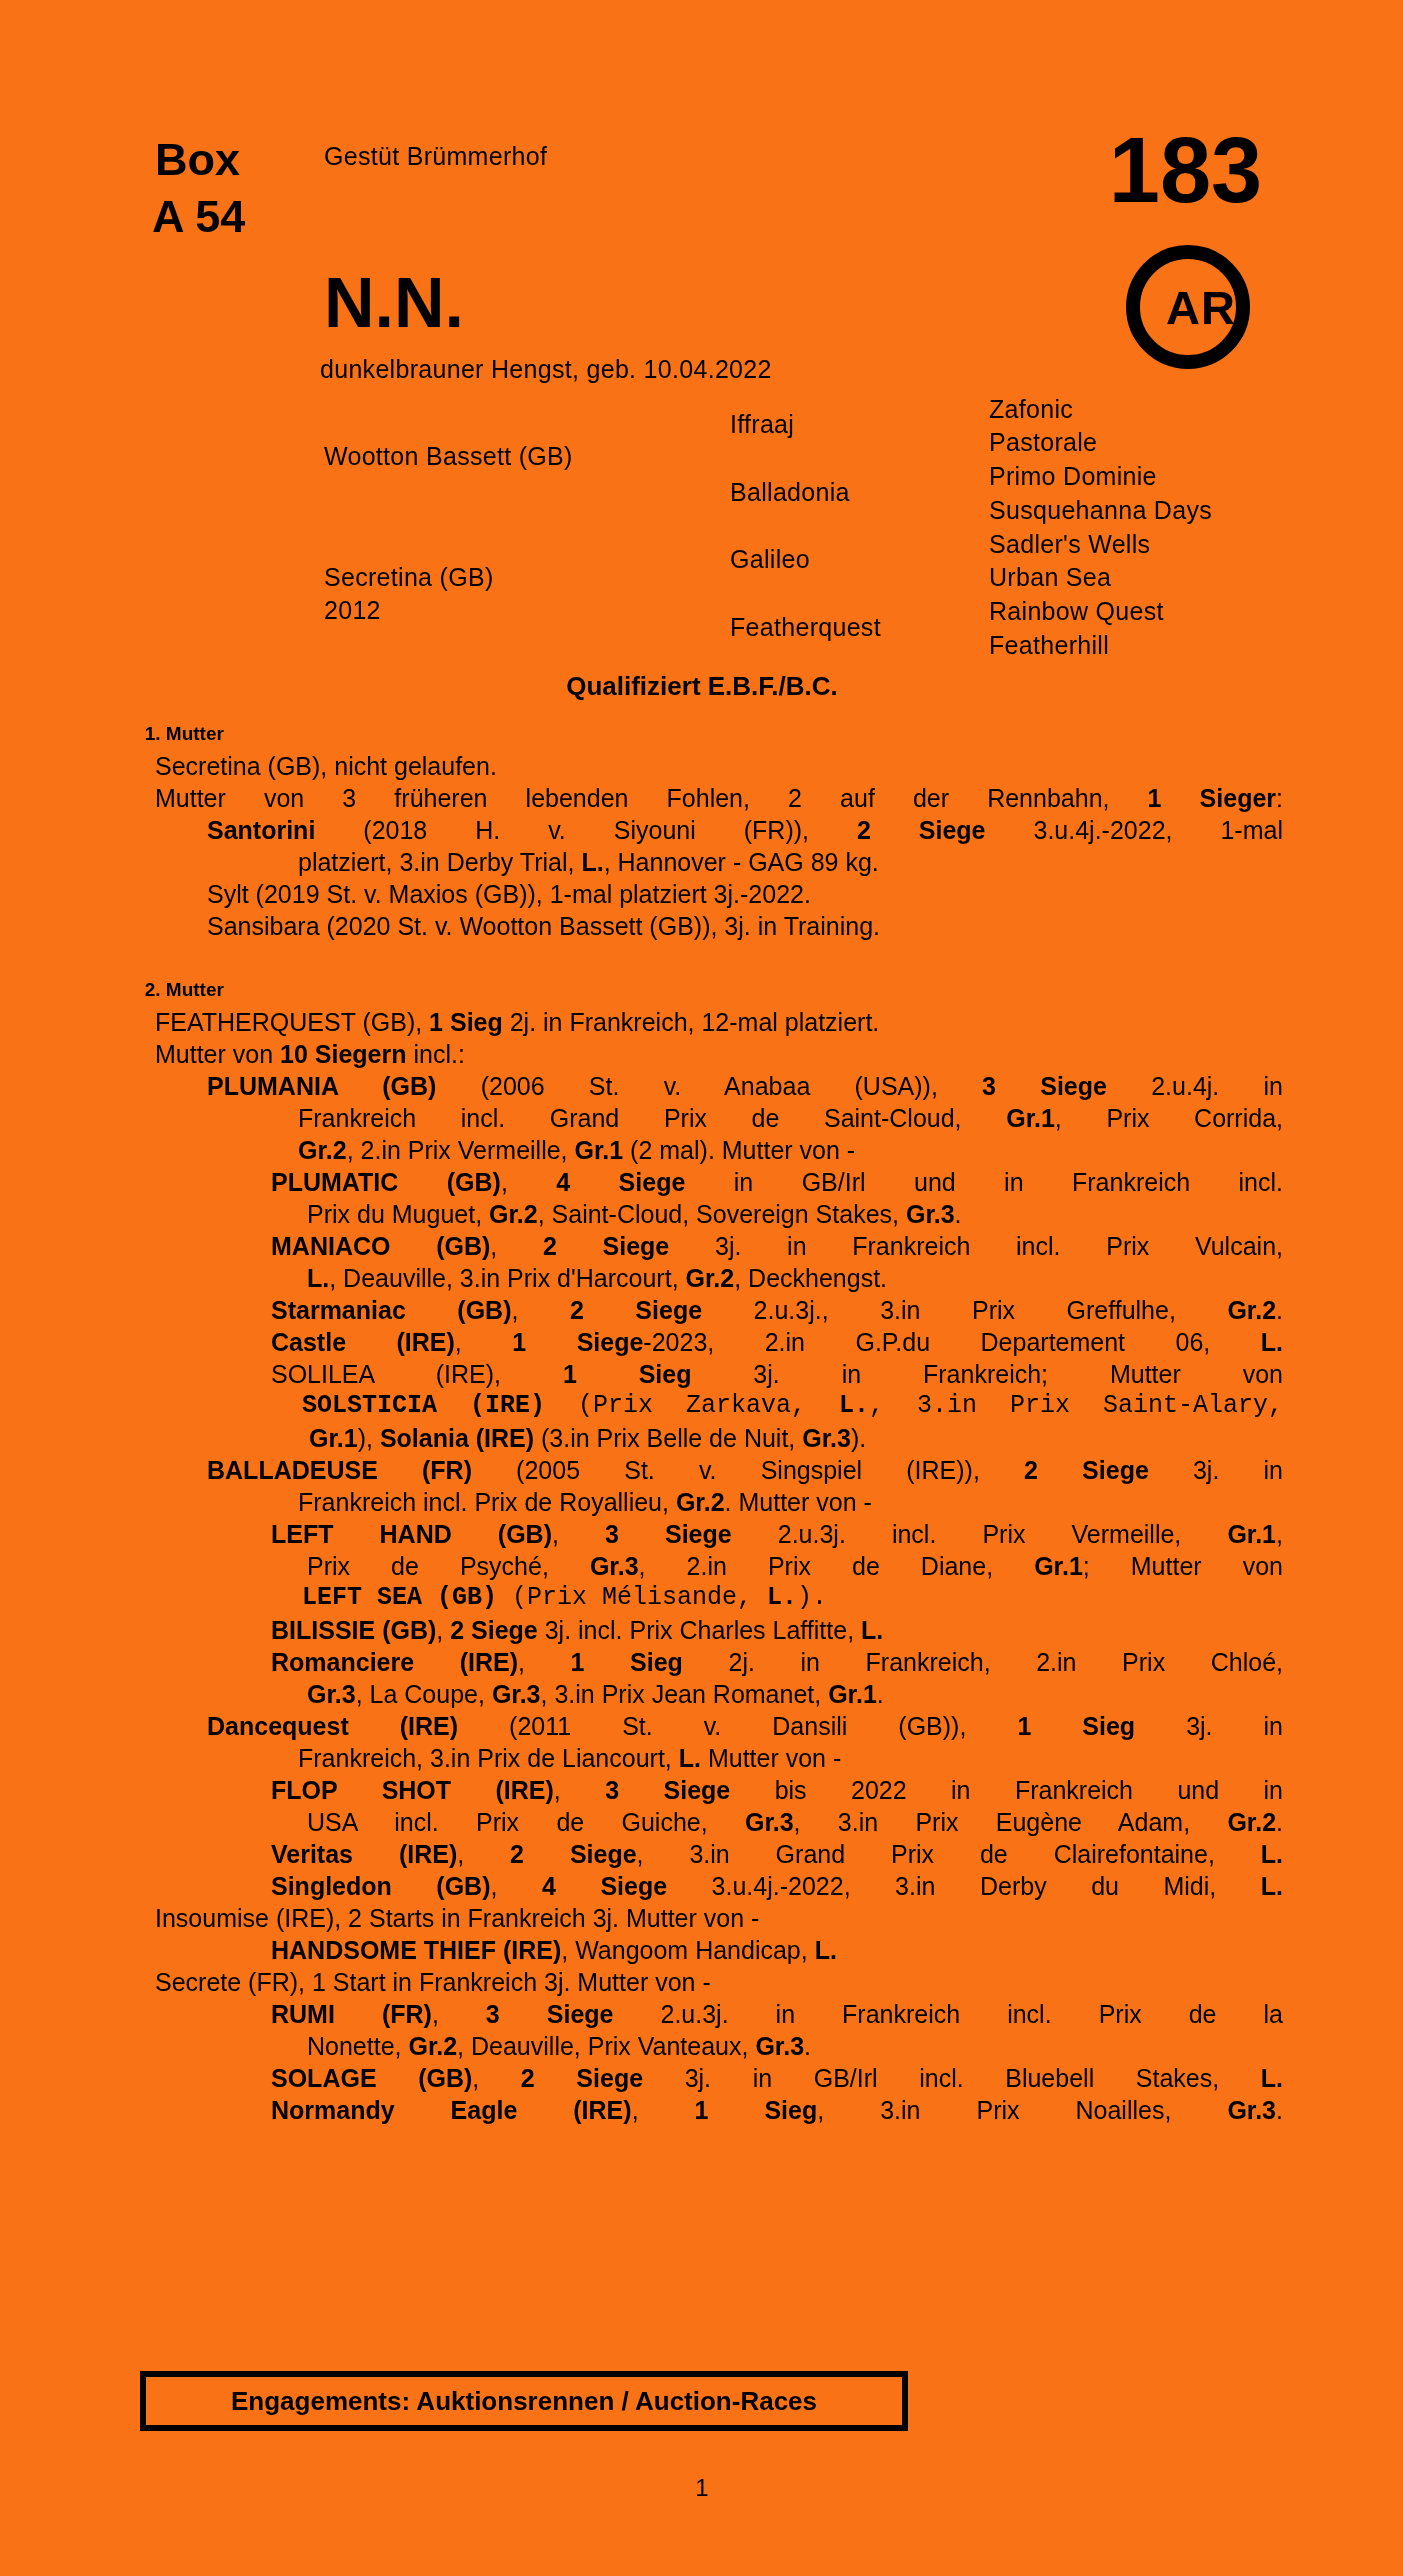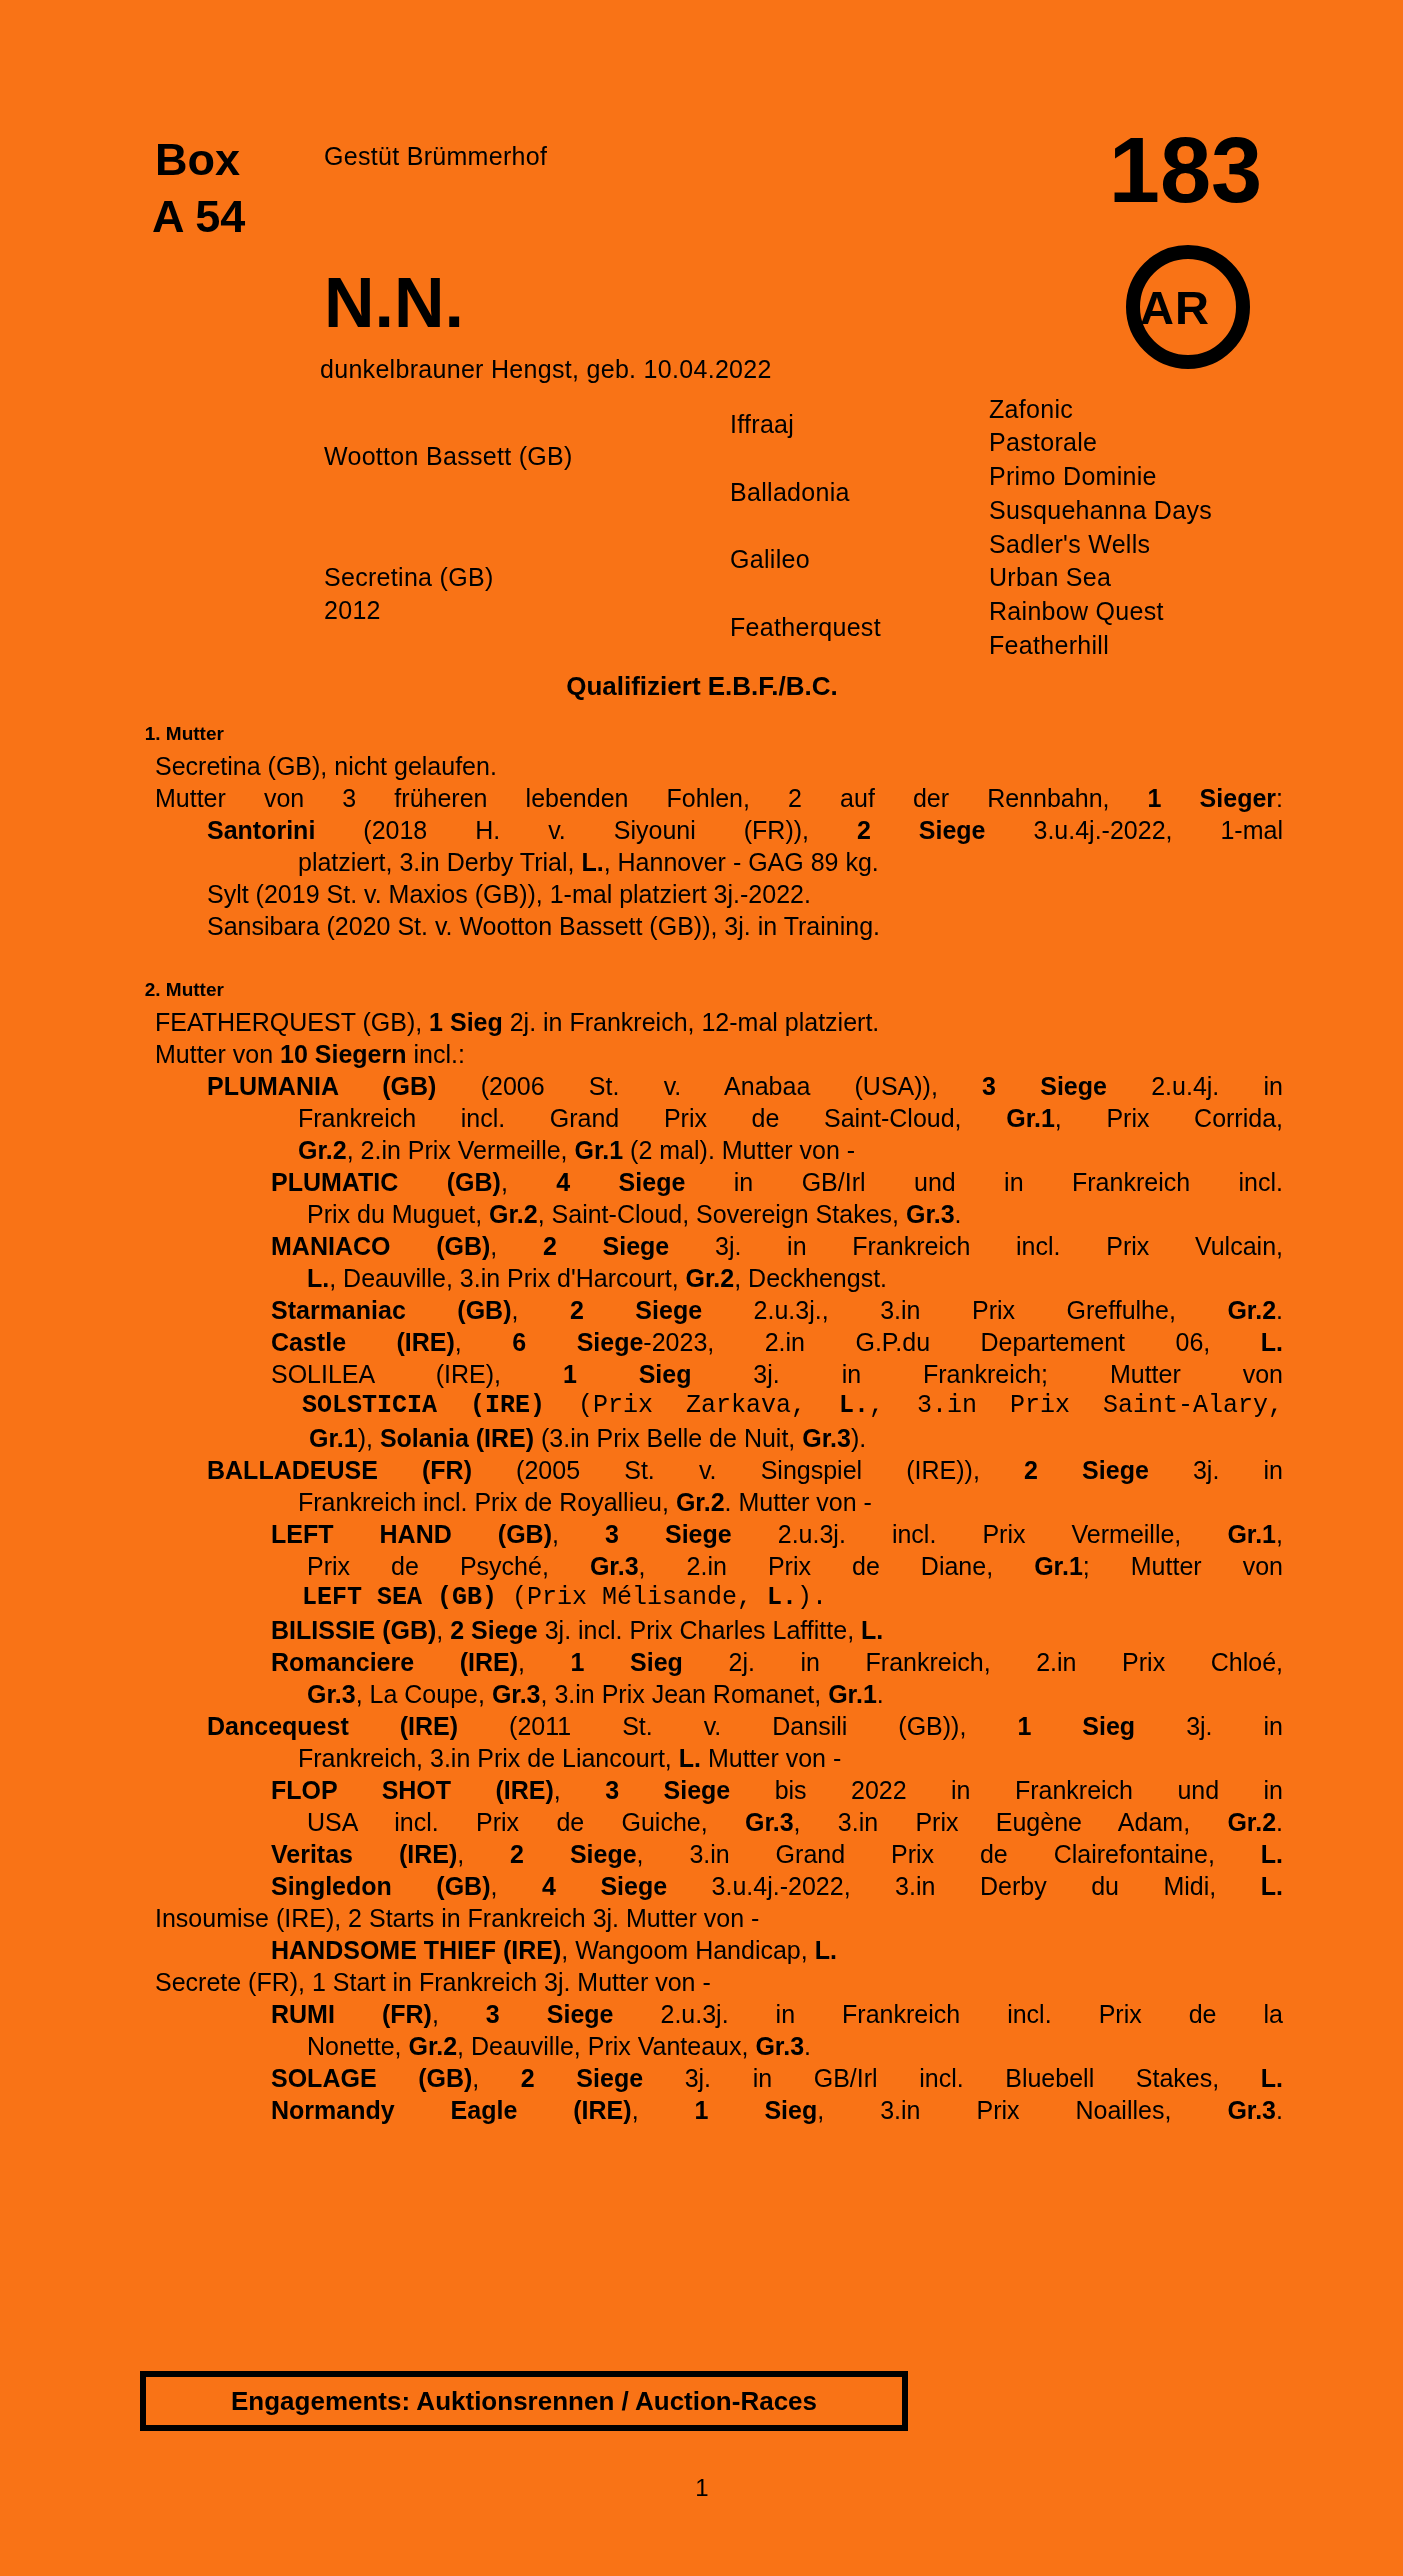--- a/index.html
+++ b/index.html
@@ -11,21 +11,21 @@
   .b{font-weight:bold;}
   
   .box-label{left:155px;top:137px;font-size:45px;font-weight:bold;line-height:1;}
   .box-number{left:152px;top:194px;font-size:45px;font-weight:bold;line-height:1;}
   .consignor{left:324px;top:144px;font-size:25px;line-height:1;letter-spacing:0.3px;}
   .lot{left:1108px;top:124px;width:155px;text-align:center;font-size:92px;font-weight:bold;line-height:1;}
   .horse-name{left:324px;top:268px;font-size:70px;font-weight:bold;line-height:1;}
   .horse-desc{left:320px;top:357px;font-size:25px;line-height:1;letter-spacing:0.3px;}
   .ar-badge{
     left:1126px;top:245px;width:124px;height:124px;border:14.4px solid #000;border-radius:50%;
-    box-sizing:border-box;display:flex;align-items:center;justify-content:flex-start;
+    box-sizing:border-box;display:flex;align-items:center;justify-content:flex-end;
     font-size:47px;font-weight:bold;letter-spacing:1px;line-height:1;
   }
   
   .ped{position:absolute;font-size:25px;line-height:1;white-space:nowrap;letter-spacing:0.3px;}
   .qualification{left:0;top:673px;width:1404px;text-align:center;font-size:26px;font-weight:bold;line-height:1;}
   
   .sections{left:155px;top:718px;width:1128px;}
   .heading{height:32px;line-height:32px;font-size:19px;font-weight:bold;margin-left:-10.3px;}
   .line{height:32px;line-height:32px;font-size:25px;text-align:left;}
   .blank{height:32px;}
@@ -92,21 +92,21 @@
       <div class="line f0"><span>FEATHERQUEST (GB), </span><span class="b">1 Sieg</span><span> 2j. in Frankreich, 12-mal platziert.</span></div>
       <div class="line f0"><span>Mutter von </span><span class="b">10 Siegern</span><span> incl.:</span></div>
       <div class="line f1 j"><span class="b">PLUMANIA (GB)</span><span> (2006 St. v. Anabaa (USA)), </span><span class="b">3 Siege</span><span> 2.u.4j. in</span></div>
       <div class="line c1 j"><span>Frankreich incl. Grand Prix de Saint-Cloud, </span><span class="b">Gr.1</span><span>, Prix Corrida,</span></div>
       <div class="line c1"><span class="b">Gr.2</span><span>, 2.in Prix Vermeille, </span><span class="b">Gr.1</span><span> (2 mal). Mutter von -</span></div>
       <div class="line f2 j"><span class="b">PLUMATIC (GB)</span><span>, </span><span class="b">4 Siege</span><span> in GB/Irl und in Frankreich incl.</span></div>
       <div class="line c2"><span>Prix du Muguet, </span><span class="b">Gr.2</span><span>, Saint-Cloud, Sovereign Stakes, </span><span class="b">Gr.3</span><span>.</span></div>
       <div class="line f2 j"><span class="b">MANIACO (GB)</span><span>, </span><span class="b">2 Siege</span><span> 3j. in Frankreich incl. Prix Vulcain,</span></div>
       <div class="line c2"><span class="b">L.</span><span>, Deauville, 3.in Prix d'Harcourt, </span><span class="b">Gr.2</span><span>, Deckhengst.</span></div>
       <div class="line f2 j"><span class="b">Starmaniac (GB)</span><span>, </span><span class="b">2 Siege</span><span> 2.u.3j., 3.in Prix Greffulhe, </span><span class="b">Gr.2</span><span>.</span></div>
-      <div class="line f2 j"><span class="b">Castle (IRE)</span><span>, </span><span class="b">6 Siege</span><span>-2023, 2.in G.P.du Departement 06, </span><span class="b">L.</span></div>
+      <div class="line f2 j"><span class="b">Castle (IRE)</span><span>, </span><span class="b">1 Siege</span><span>-2023, 2.in G.P.du Departement 06, </span><span class="b">L.</span></div>
       <div class="line f2 j"><span>SOLILEA (IRE), </span><span class="b">1 Sieg</span><span> 3j. in Frankreich; Mutter von</span></div>
       <div class="line f3 j"><span class="b">SOLSTICIA (IRE)</span><span> (Prix Zarkava, </span><span class="b">L.</span><span>, 3.in Prix Saint-Alary,</span></div>
       <div class="line c3"><span class="b">Gr.1</span><span>), </span><span class="b">Solania (IRE)</span><span> (3.in Prix Belle de Nuit, </span><span class="b">Gr.3</span><span>).</span></div>
       <div class="line f1 j"><span class="b">BALLADEUSE (FR)</span><span> (2005 St. v. Singspiel (IRE)), </span><span class="b">2 Siege</span><span> 3j. in</span></div>
       <div class="line c1"><span>Frankreich incl. Prix de Royallieu, </span><span class="b">Gr.2</span><span>. Mutter von -</span></div>
       <div class="line f2 j"><span class="b">LEFT HAND (GB)</span><span>, </span><span class="b">3 Siege</span><span> 2.u.3j. incl. Prix Vermeille, </span><span class="b">Gr.1</span><span>,</span></div>
       <div class="line c2 j"><span>Prix de Psyché, </span><span class="b">Gr.3</span><span>, 2.in Prix de Diane, </span><span class="b">Gr.1</span><span>; Mutter von</span></div>
       <div class="line f3"><span class="b">LEFT SEA (GB)</span><span> (Prix Mélisande, </span><span class="b">L.</span><span>).</span></div>
       <div class="line f2"><span class="b">BILISSIE (GB)</span><span>, </span><span class="b">2 Siege</span><span> 3j. incl. Prix Charles Laffitte, </span><span class="b">L.</span></div>
       <div class="line f2 j"><span class="b">Romanciere (IRE)</span><span>, </span><span class="b">1 Sieg</span><span> 2j. in Frankreich, 2.in Prix Chloé,</span></div>

